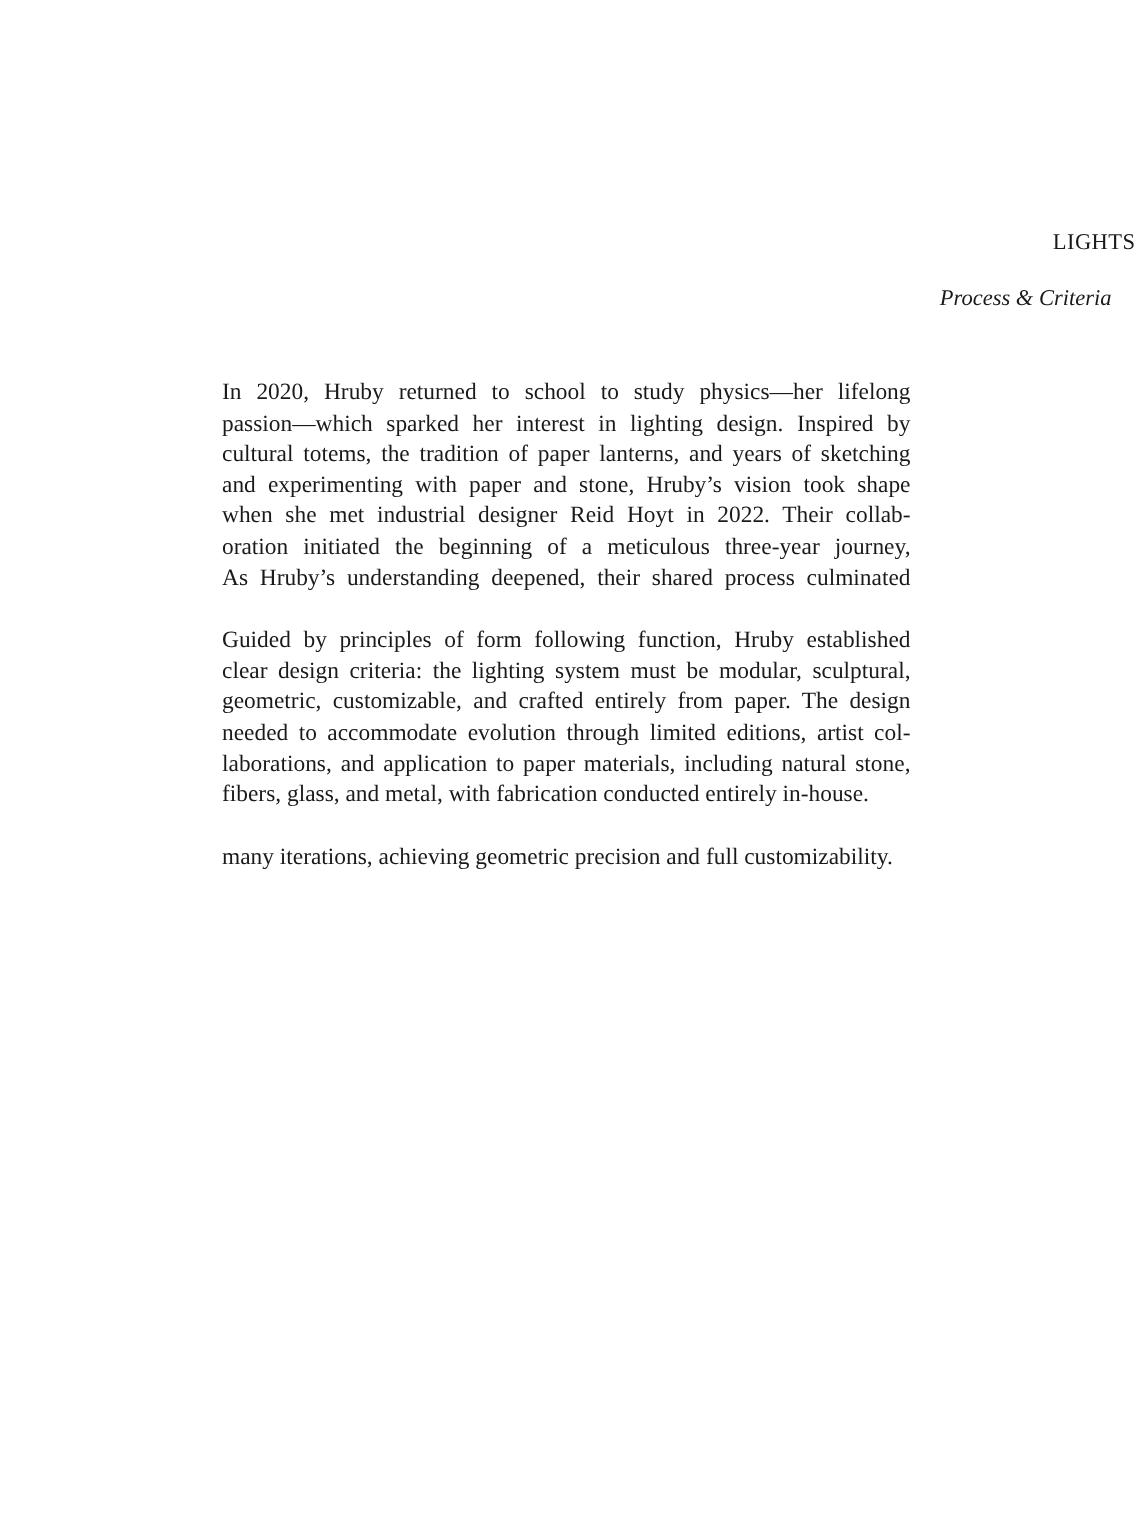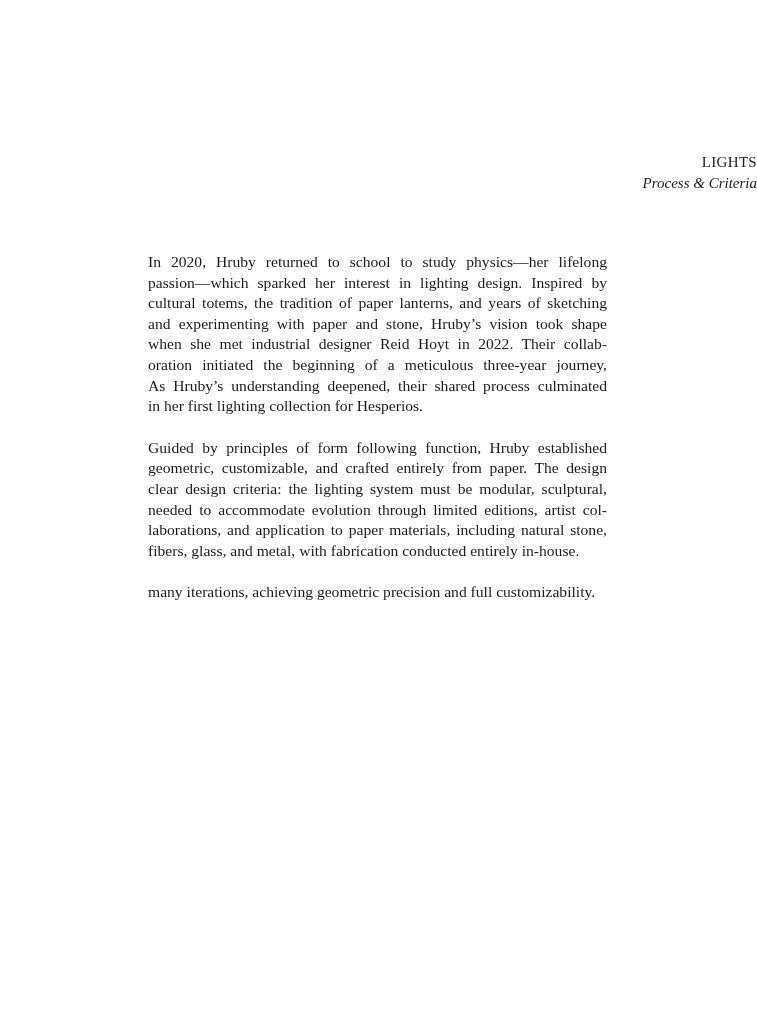--- a/index.html
+++ b/index.html
@@ -26,21 +26,21 @@
       font-size: 15px;
       letter-spacing: 0.3px;
       line-height: 20px;
       margin: 0;
       font-weight: normal;
     }
     .page-subtitle {
       font-style: italic;
       font-size: 15px;
       line-height: 22px;
-      margin: 0;
+      margin: 16px;
     }
     .body-text {
       position: absolute;
       top: 252px;
       left: 148px;
       width: 459px;
     }
     .body-text p {
       margin: 0 0 21px 0;
       font-size: 15.6px;
@@ -68,26 +68,25 @@
 
 <div class="body-text">
   <p>
     <span class="line">In 2020, Hruby returned to school to study physics—her lifelong</span>
     <span class="line">passion—which sparked her interest in lighting design. Inspired by</span>
     <span class="line">cultural totems, the tradition of paper lanterns, and years of sketching</span>
     <span class="line">and experimenting with paper and stone, Hruby’s vision took shape</span>
     <span class="line">when she met industrial designer Reid Hoyt in 2022. Their collab-</span>
     <span class="line">oration initiated the beginning of a meticulous three-year journey,</span>
     <span class="line">As Hruby’s understanding deepened, their shared process culminated</span>
-    <span class="line last">in her first lighting collection for Hesperios.</span>
   </p>
   <p>
     <span class="line">Guided by principles of form following function, Hruby established</span>
+    <span class="line">clear design criteria: the lighting system must be modular, sculptural,</span>
     <span class="line">geometric, customizable, and crafted entirely from paper. The design</span>
-    <span class="line">clear design criteria: the lighting system must be modular, sculptural,</span>
     <span class="line">needed to accommodate evolution through limited editions, artist col-</span>
     <span class="line">laborations, and application to paper materials, including natural stone,</span>
     <span class="line last">fibers, glass, and metal, with fabrication conducted entirely in-house.</span>
   </p>
   <p>
     <span class="line last">many iterations, achieving geometric precision and full customizability.</span>
   </p>
 </div>
 
 </body></html>

